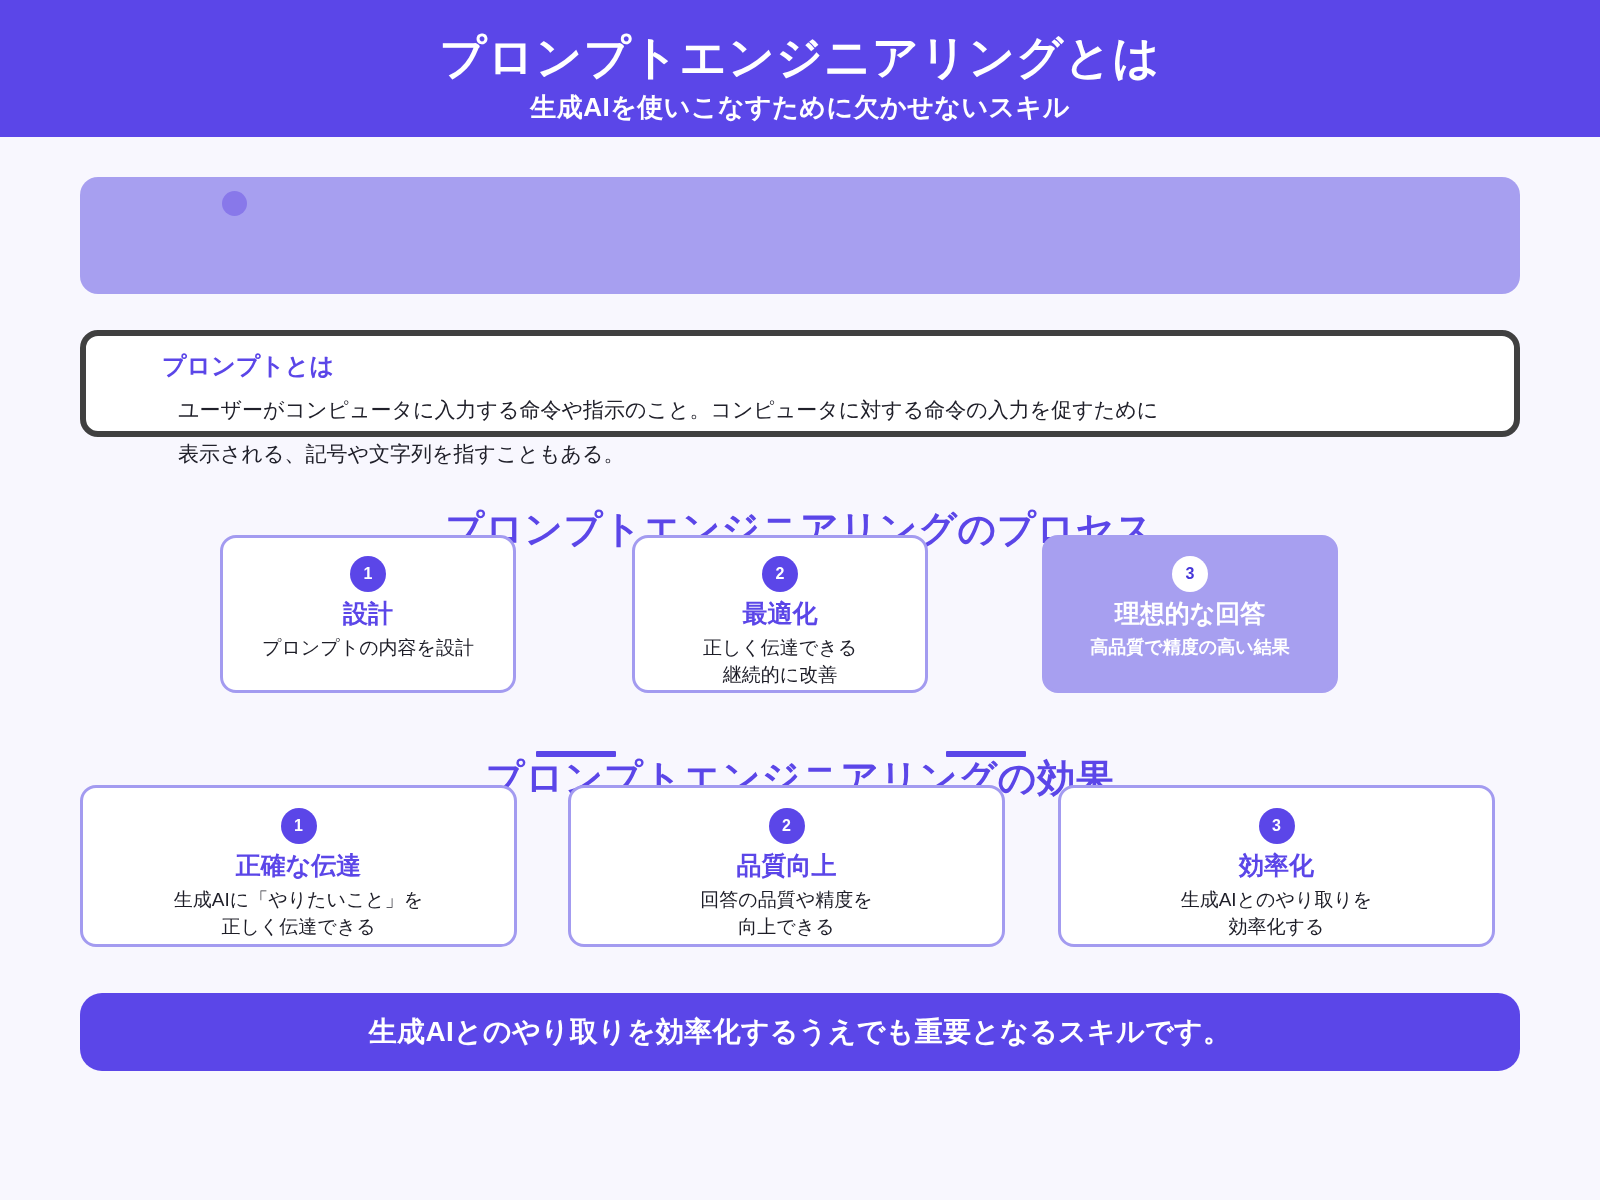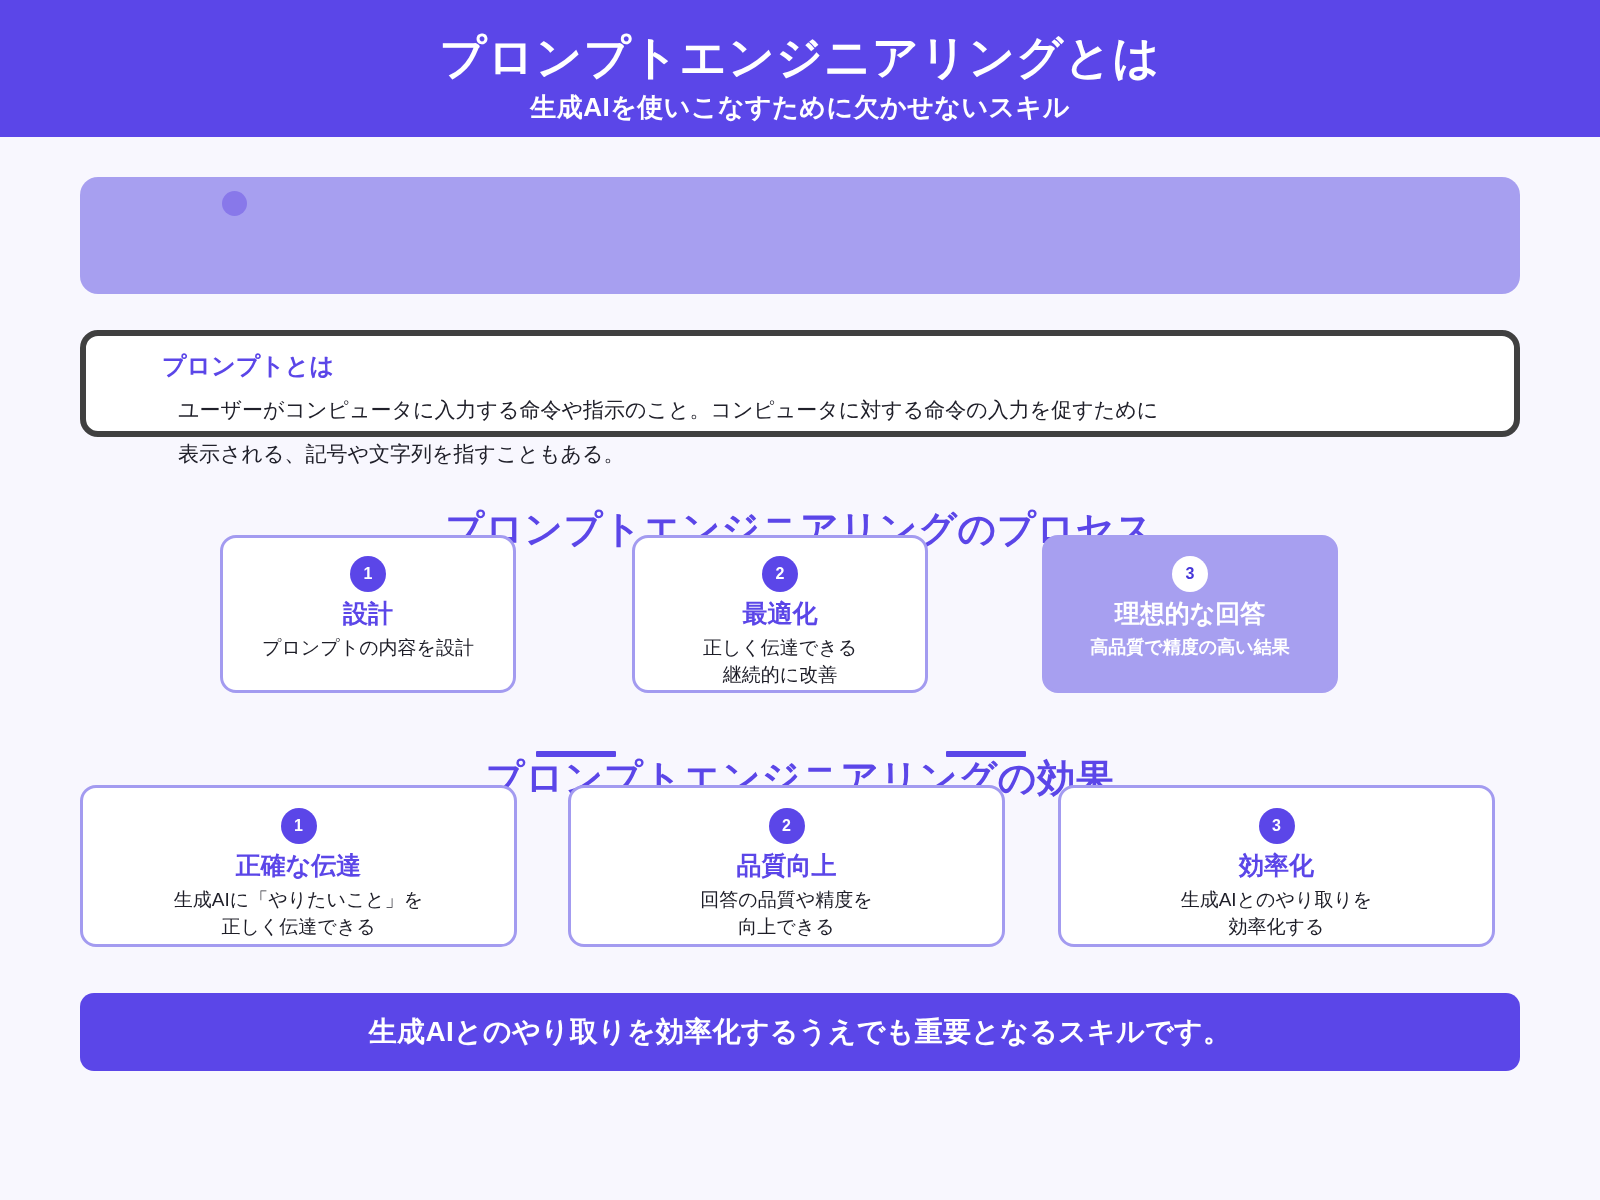--- a/index.html
+++ b/index.html
@@ -223,21 +223,21 @@
   .benefit-card.b3 { left: 1058px; }
 
   
   .footer-banner {
     position: absolute;
     left: 80px;
     top: 856px;
     width: 1440px;
     height: 78px;
     background: #5b46e8;
-    border-radius: 14px;
+    border-radius: 22px;
     display: flex;
     align-items: center;
     justify-content: center;
   }
   .footer-text {
     color: #ffffff;
     font-size: 28px;
     font-weight: bold;
     letter-spacing: 0.3px;
   }

